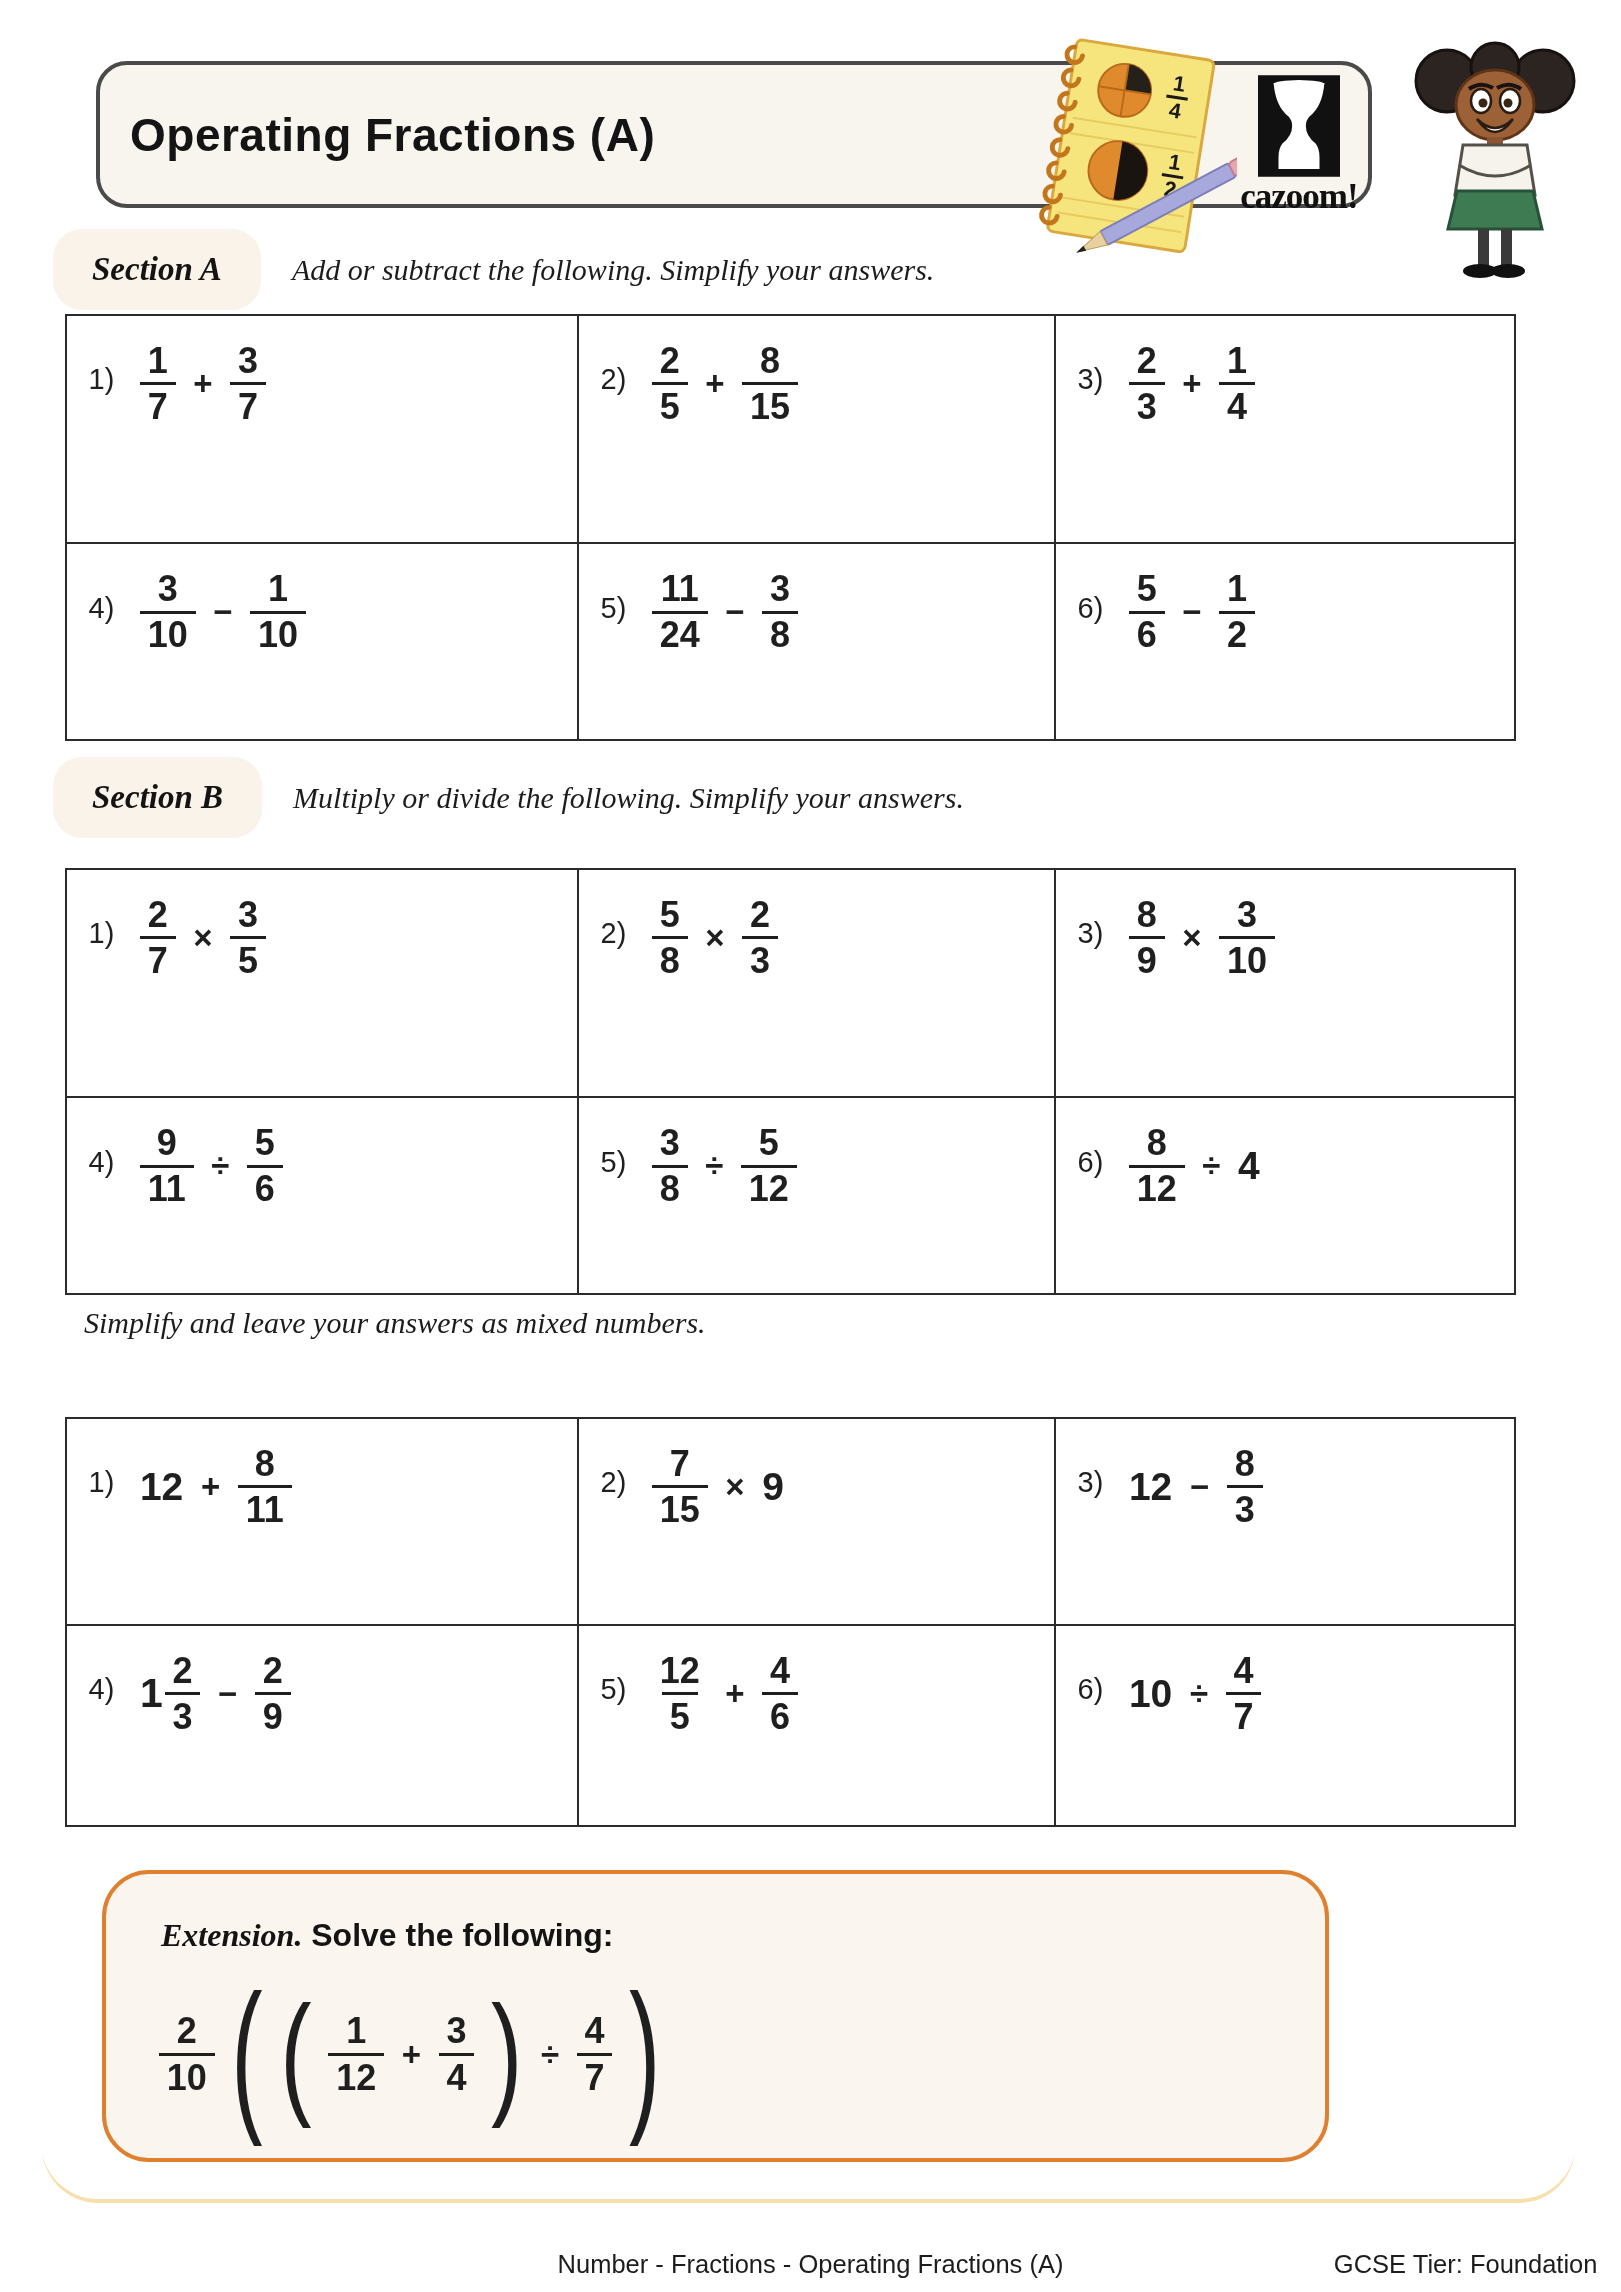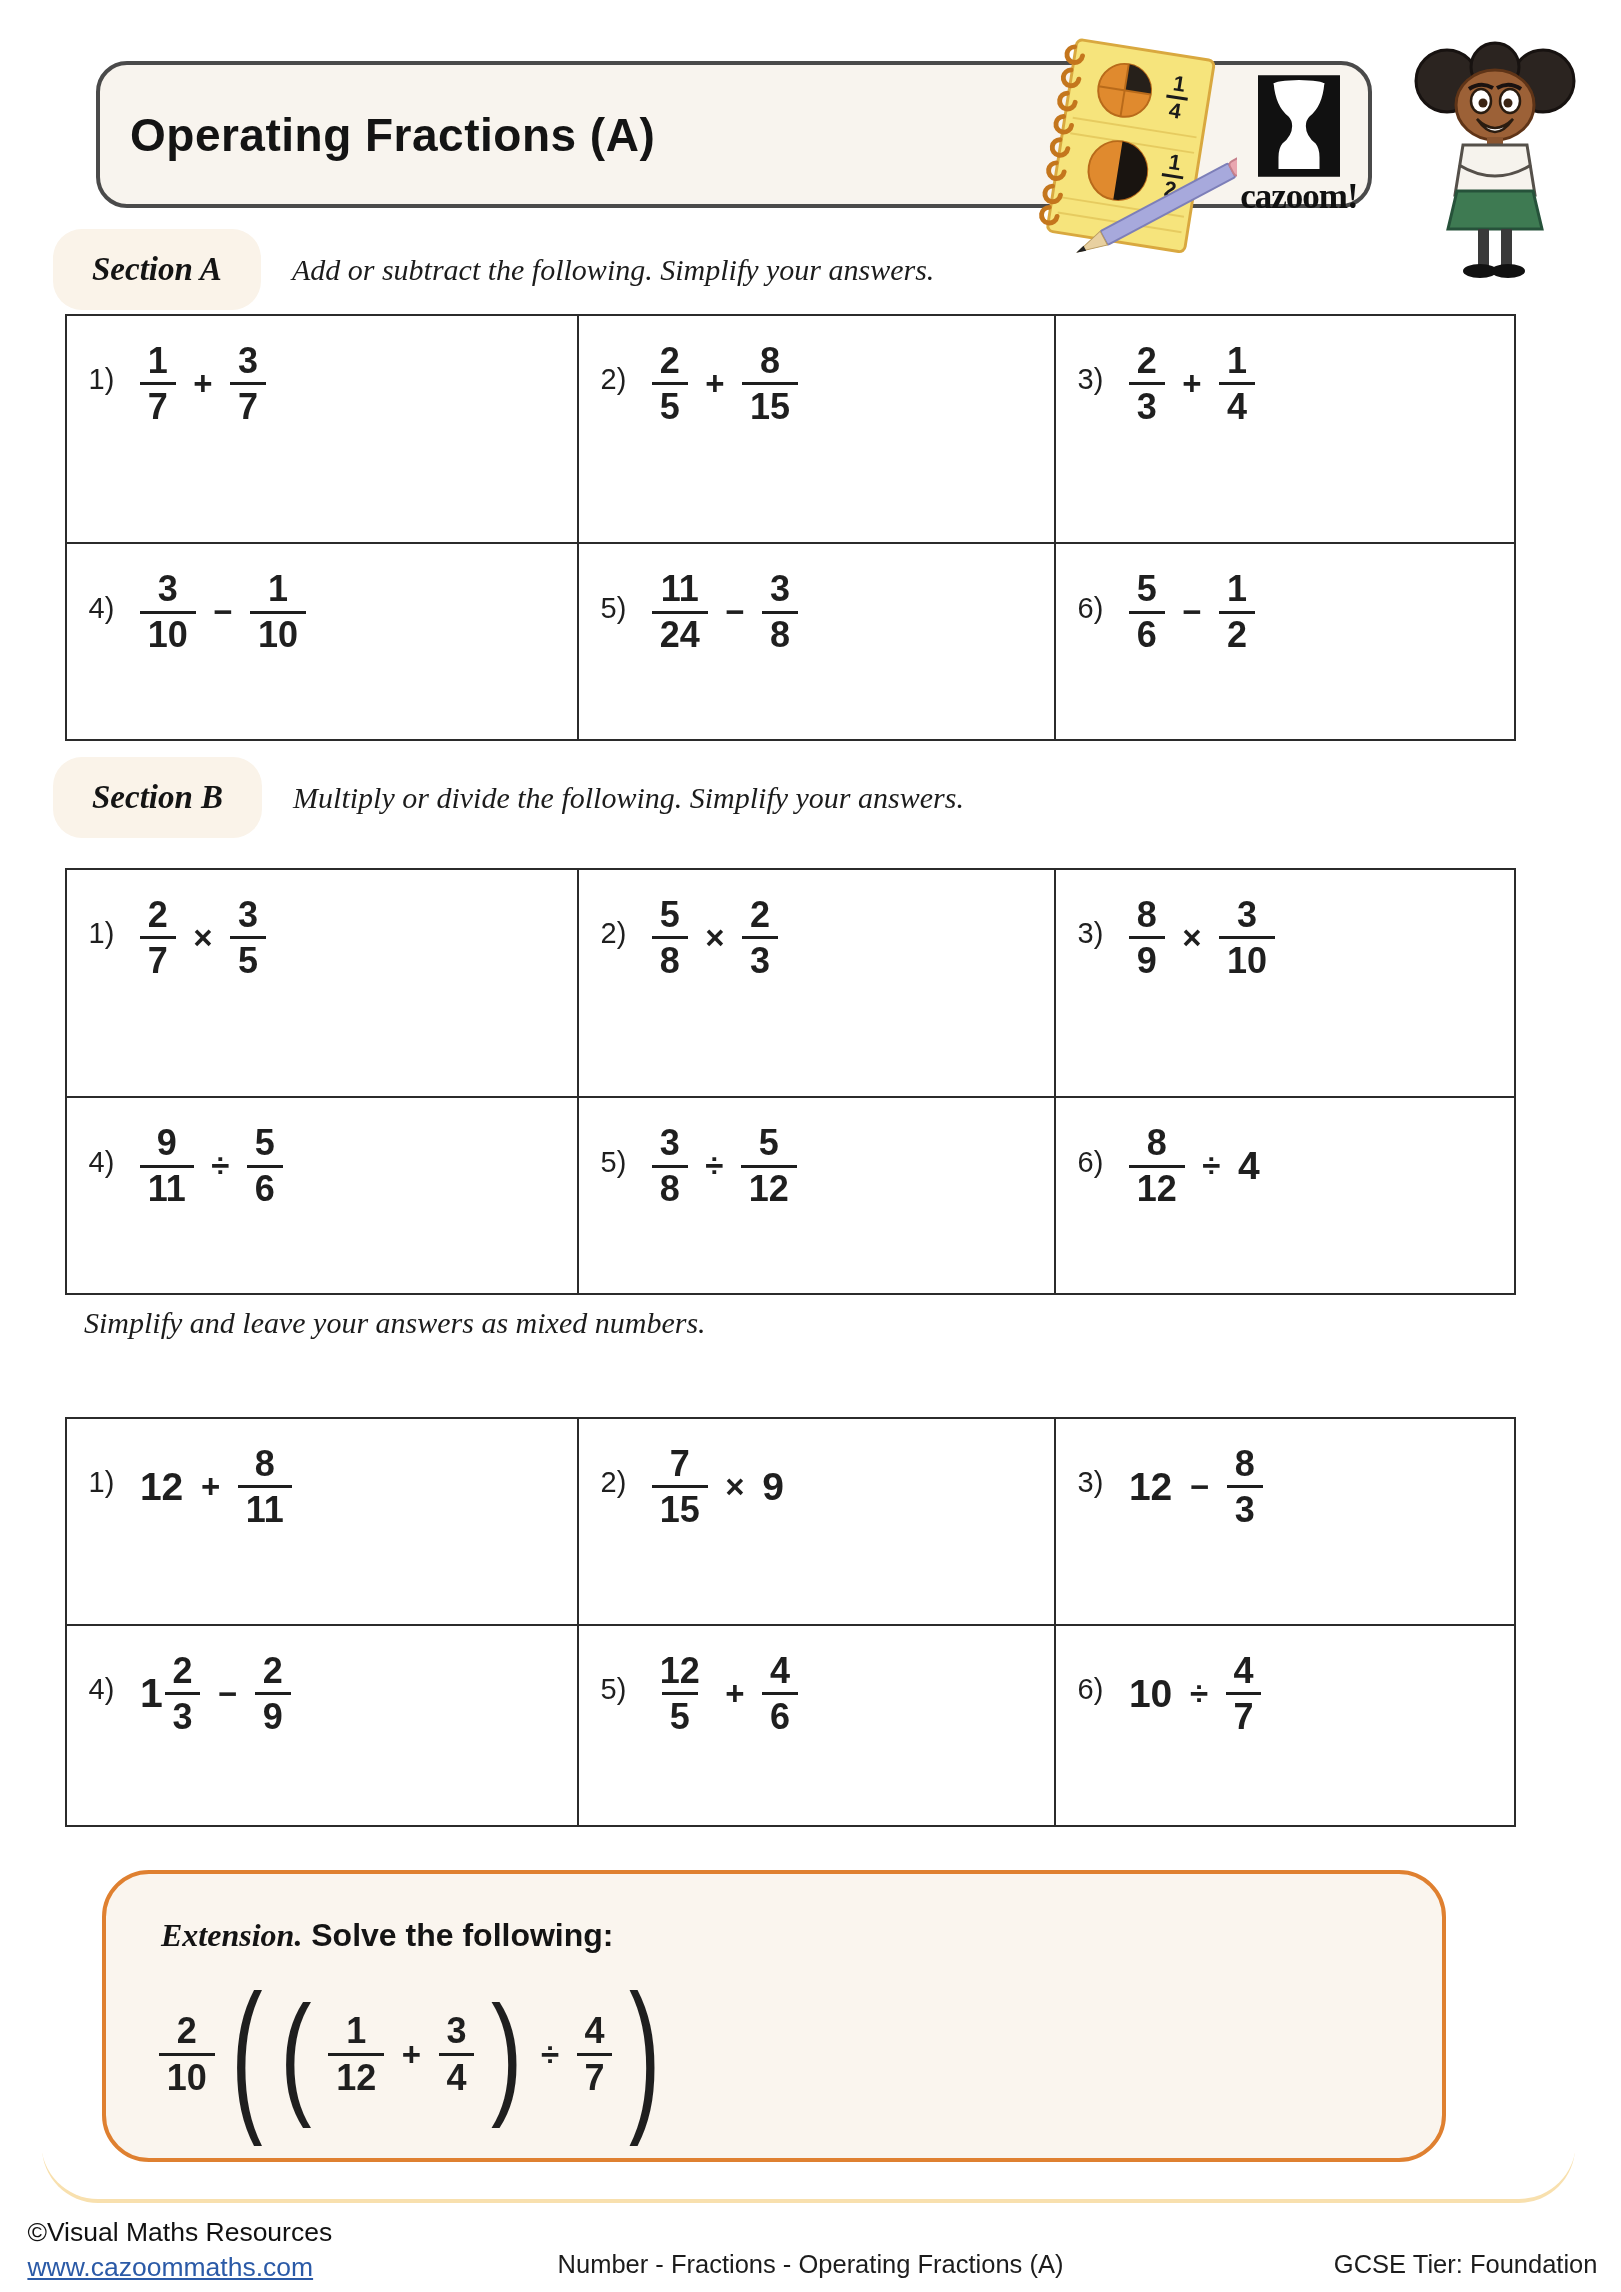--- a/index.html
+++ b/index.html
@@ -51,21 +51,21 @@
   .op{font-size:33px;font-weight:700;margin:0 2px;}
   .int{font-size:39px;font-weight:700;}
   .mixed{display:inline-flex;align-items:center;}
   .mixed .whole{font-size:41px;font-weight:700;margin-right:2px;}
   .paren{display:inline-block;font-size:94px;font-weight:400;line-height:.9;
          transform:scaleY(1.45);transform-origin:center;margin:0 1px;
          font-family:"Liberation Sans",sans-serif;}
   .paren.big{transform:scaleY(1.78);}
 
   
-  .ext-box{position:absolute;left:102px;top:1870px;width:1344px;height:292px;
+  .ext-box{position:absolute;left:102px;top:1870px;width:1227px;height:292px;
            border:4.9px solid #DF8030;border-radius:47px;background:#FAF5EE;box-sizing:border-box;padding-left:44px;}
   .ext-title{position:absolute;left:55px;top:43px;font-size:32px;color:#141414;}
   .ext-label{font-family:"Liberation Serif",serif;font-style:italic;font-weight:700;}
   .ext-rest{font-weight:700;}
   .ext-expr{position:absolute;left:53px;top:102px;height:157px;display:flex;
             align-items:center;gap:15.7px;font-weight:700;}
 
   
   .f-left{position:absolute;left:27.4px;top:2215px;font-size:26.5px;color:#111;line-height:1.32;}
   .f-link{color:#2B5AA7;text-decoration:underline;cursor:pointer;}
@@ -445,21 +445,17 @@
         <span class="paren ">)</span>
         <span class="op">÷</span>
         <span class="frac">
           <span class="fnum">4</span>
           <span class="fden">7</span>
         </span>
         <span class="paren big">)</span>
       </div>
   </div>
 
-  <div class="f-left">
-    <div>©Visual Maths Resources</div>
-    <div><a class="f-link">www.cazoommaths.com</a></div>
-  </div>
   <div class="f-center">Number - Fractions - Operating Fractions (A)</div>
   <div class="f-right">GCSE Tier: Foundation</div>
 
 </div>
 
 
 </body></html>

